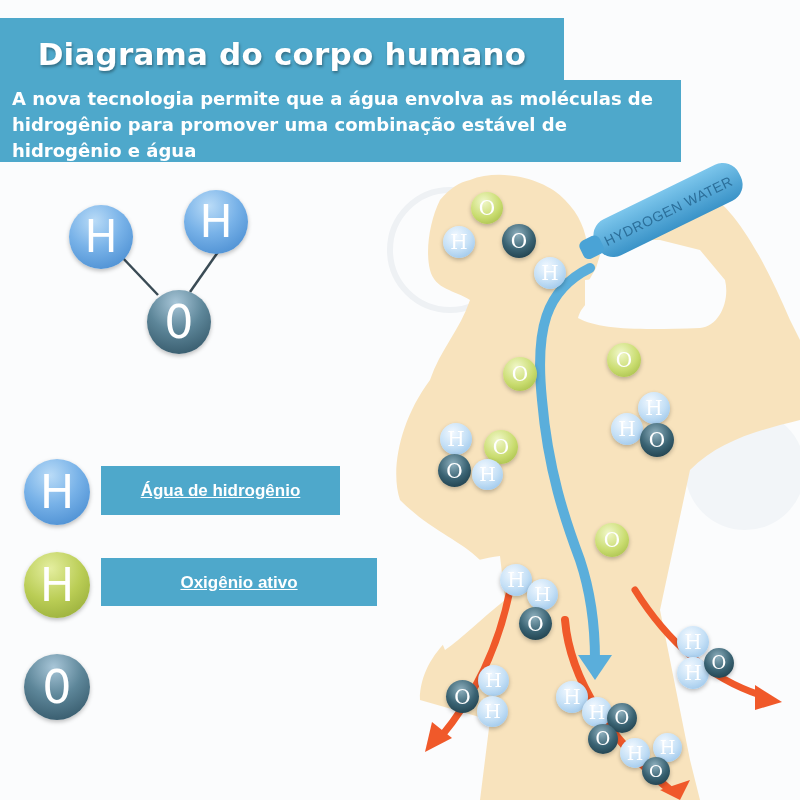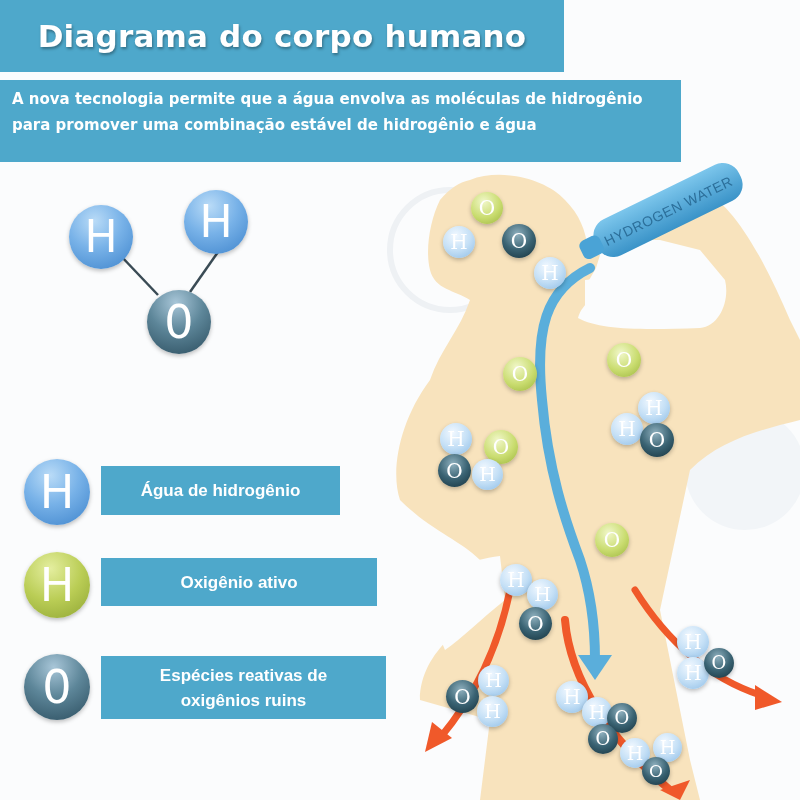--- a/index.html
+++ b/index.html
@@ -2,40 +2,41 @@
 <html><head>
 <meta charset="utf-8">
 <style>
   html, body { margin: 0; padding: 0; }
   body {
     width: 800px; height: 800px; position: relative; overflow: hidden;
     background: #fbfcfd;
     font-family: "DejaVu Sans", sans-serif;
   }
   .title-bar {
-    position: absolute; left: 0; top: 0; width: 564px; height: 72px;
+    position: absolute; left: 0; top: 18px; width: 564px; height: 72px;
     background: #4ea8cb;
     display: flex; align-items: center; justify-content: center;
   }
   .title-bar h1 {
     margin: 0; color: #fff; font-size: 31px; font-weight: bold;
     text-shadow: 1px 2px 3px rgba(0,0,0,0.35);
     letter-spacing: 0.2px;
   }
   .subtitle {
     position: absolute; left: 0; top: 80px; width: 681px; height: 82px;
     background: #4ea8cb; box-sizing: border-box; padding: 6px 12px;
-    color: #fff; font-weight: bold; font-size: 15px; line-height: 26px;
+    color: #fff; font-weight: bold; font-size: 18px; line-height: 26px;
   }
   .stage { position: absolute; left: 0; top: 0; width: 800px; height: 800px; }
   .legend-box {
     position: absolute; background: #4ea8cb; color: #fff; font-weight: bold;
     font-family: "Liberation Sans", sans-serif; font-size: 17px;
     display: flex; align-items: center; justify-content: center; text-align: center;
     line-height: 25px;
+    text-decoration: underline;
   }
   .atom {
     position: absolute; border-radius: 50%;
     display: flex; align-items: center; justify-content: center;
     color: #fff; font-family: "DejaVu Sans", sans-serif; font-weight: normal;
     box-shadow: 0 2px 4px rgba(0,0,0,0.25);
   }
   .atom.h { background: radial-gradient(circle at 40% 25%, #b9dbf7 0%, #78b2e8 45%, #3d83cb 100%); }
   .atom.g { background: radial-gradient(circle at 40% 25%, #e4ee9f 0%, #bacd55 50%, #8ea433 100%); }
   .atom.o { background: radial-gradient(circle at 45% 20%, #a8c6d8 0%, #5d8699 45%, #2b4d5e 100%); }
@@ -143,21 +144,20 @@
   <div class="legend-box" style="left:101px;top:466px;width:239px;height:49px">Água de hidrogênio</div>
 
   <div class="atom g" style="left:24px;top:552px;width:66px;height:66px;font-size:46px">
     <span>H</span>
   </div>
   <div class="legend-box" style="left:101px;top:558px;width:276px;height:48px">Oxigênio ativo</div>
 
   <div class="atom o" style="left:24px;top:654px;width:66px;height:66px;font-size:46px">
     <span>0</span>
   </div>
-  <div class="legend-box" style="left:101px;top:656px;width:285px;height:63px;padding:0 20px;box-sizing:border-box">Espécies reativas de oxigênios ruins</div>
 
   <div class="atom gs small" style="left:471px;top:192px;width:32px;height:32px;font-size:20px">
       <span>O</span>
     </div>
   <div class="atom hs small" style="left:443px;top:226px;width:32px;height:32px;font-size:20px">
       <span>H</span>
     </div>
   <div class="atom os small" style="left:502px;top:224px;width:34px;height:34px;font-size:20px">
       <span>O</span>
     </div>

